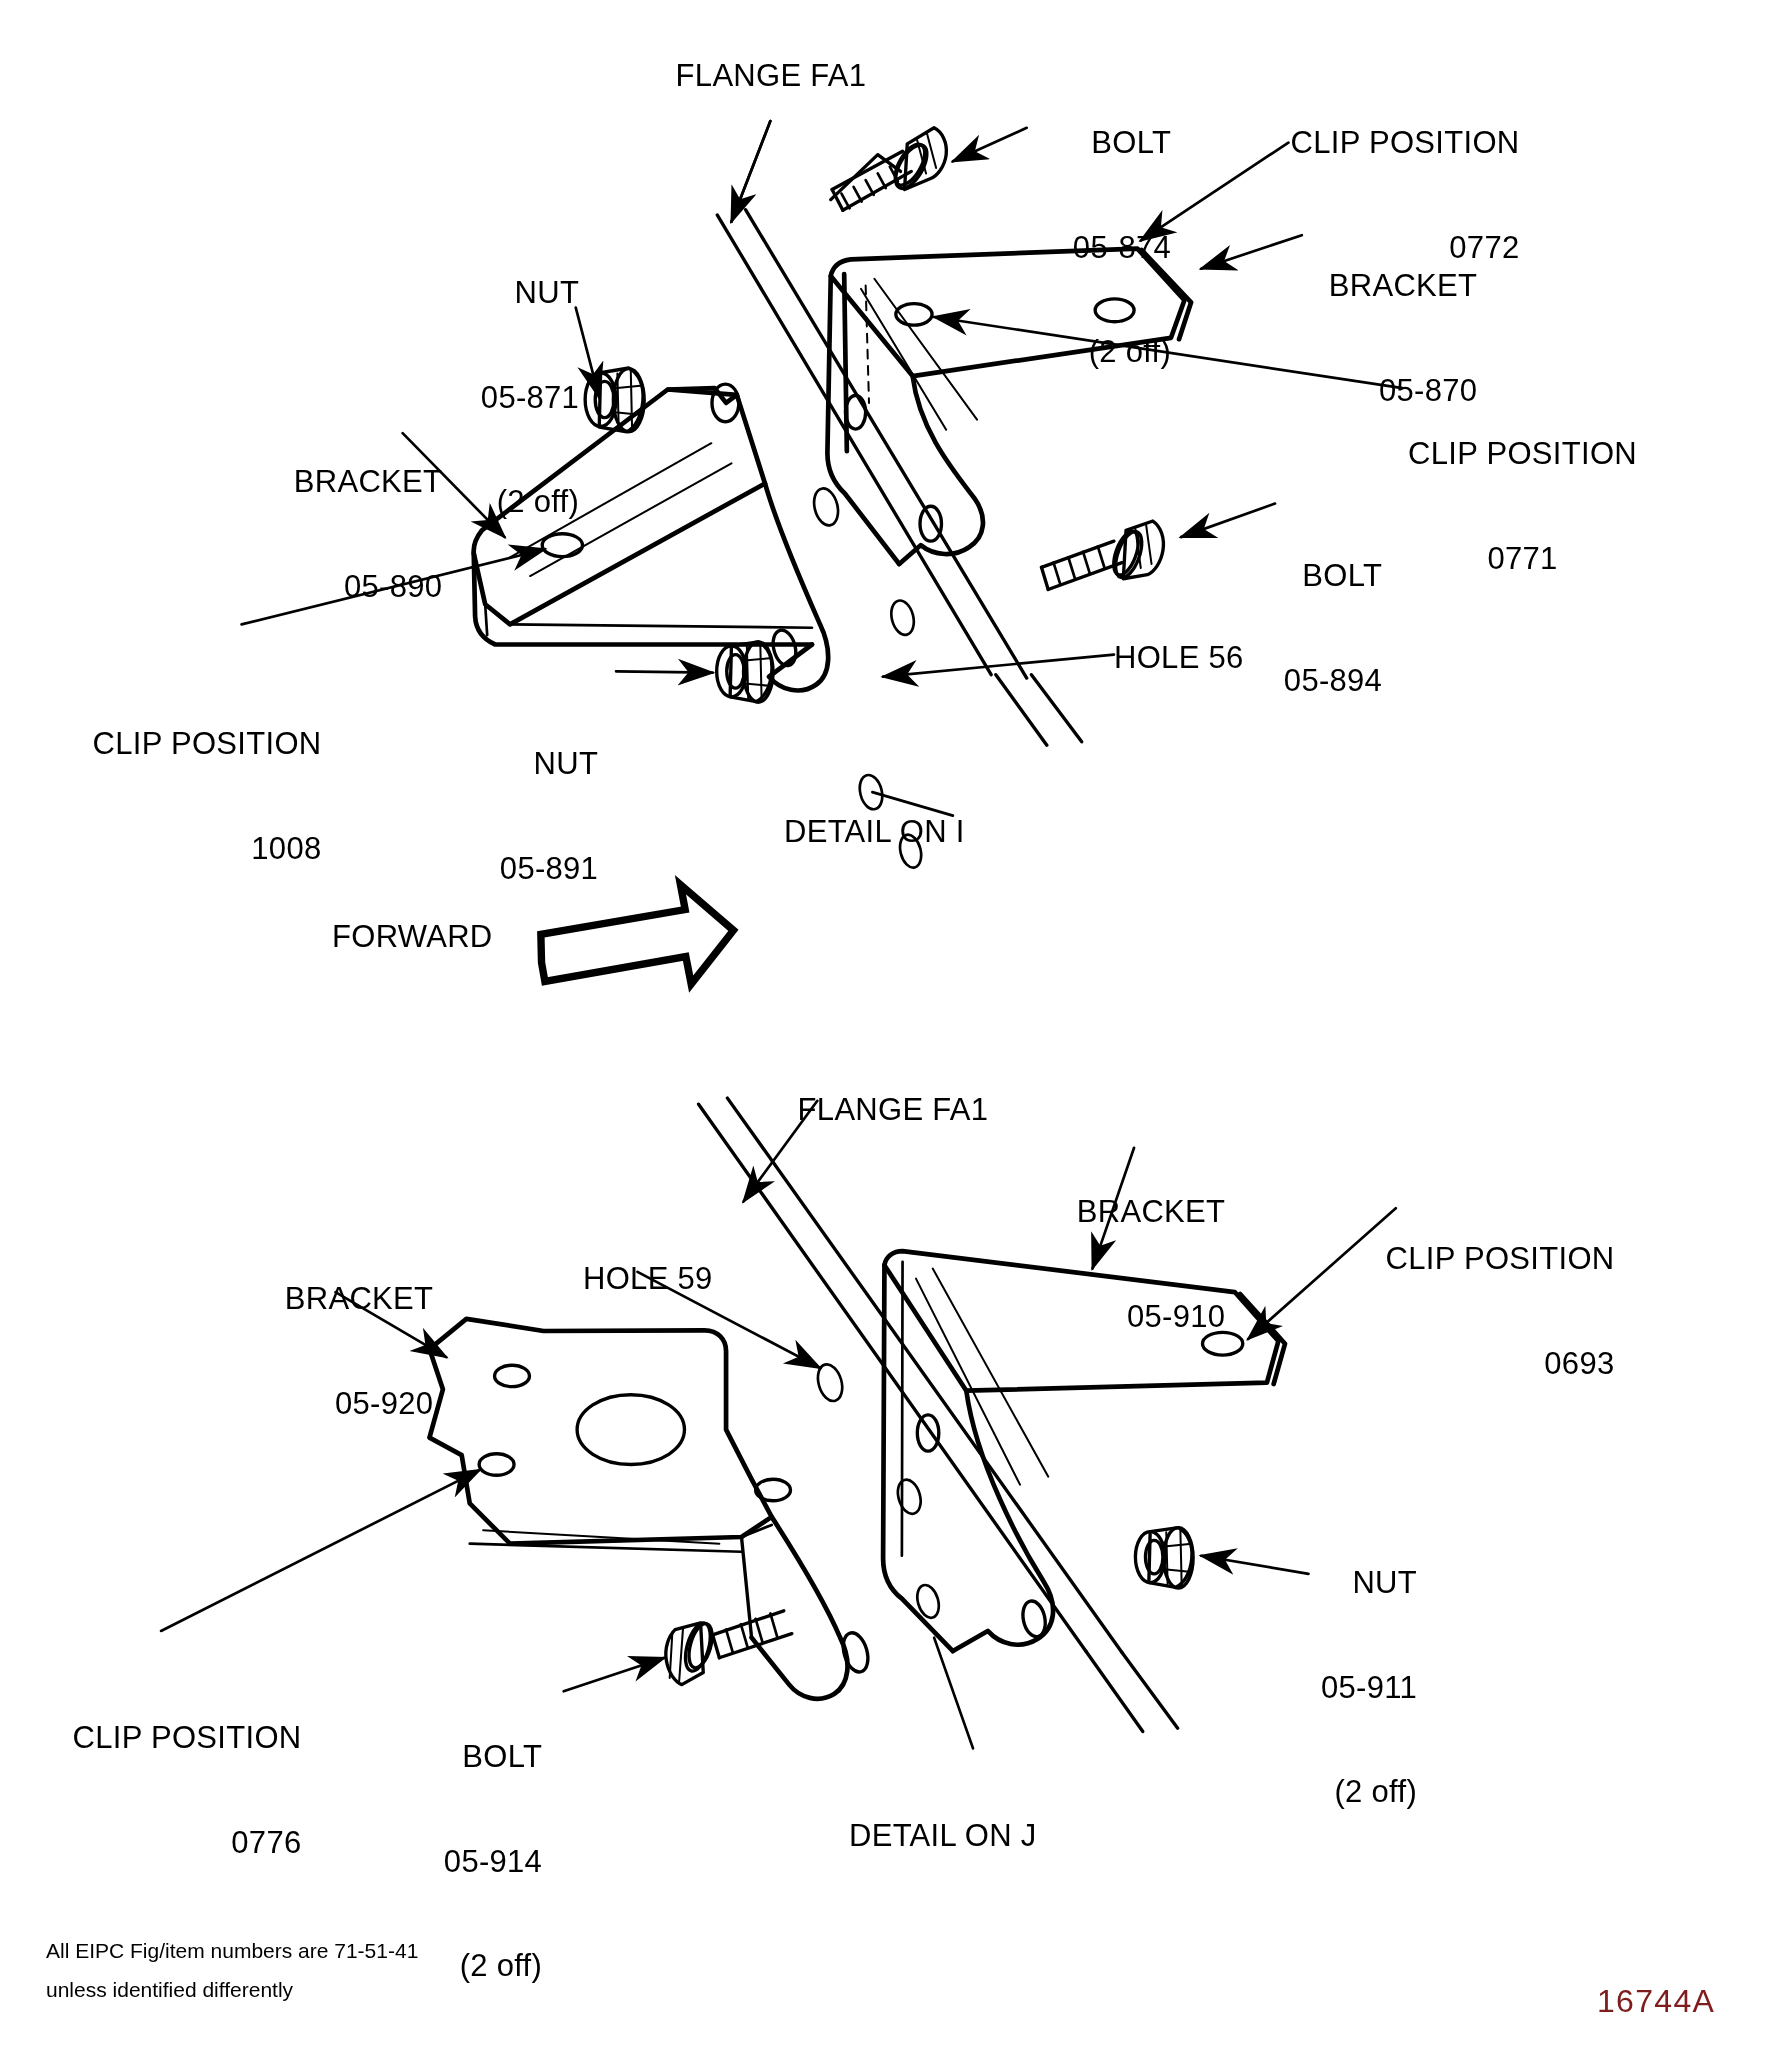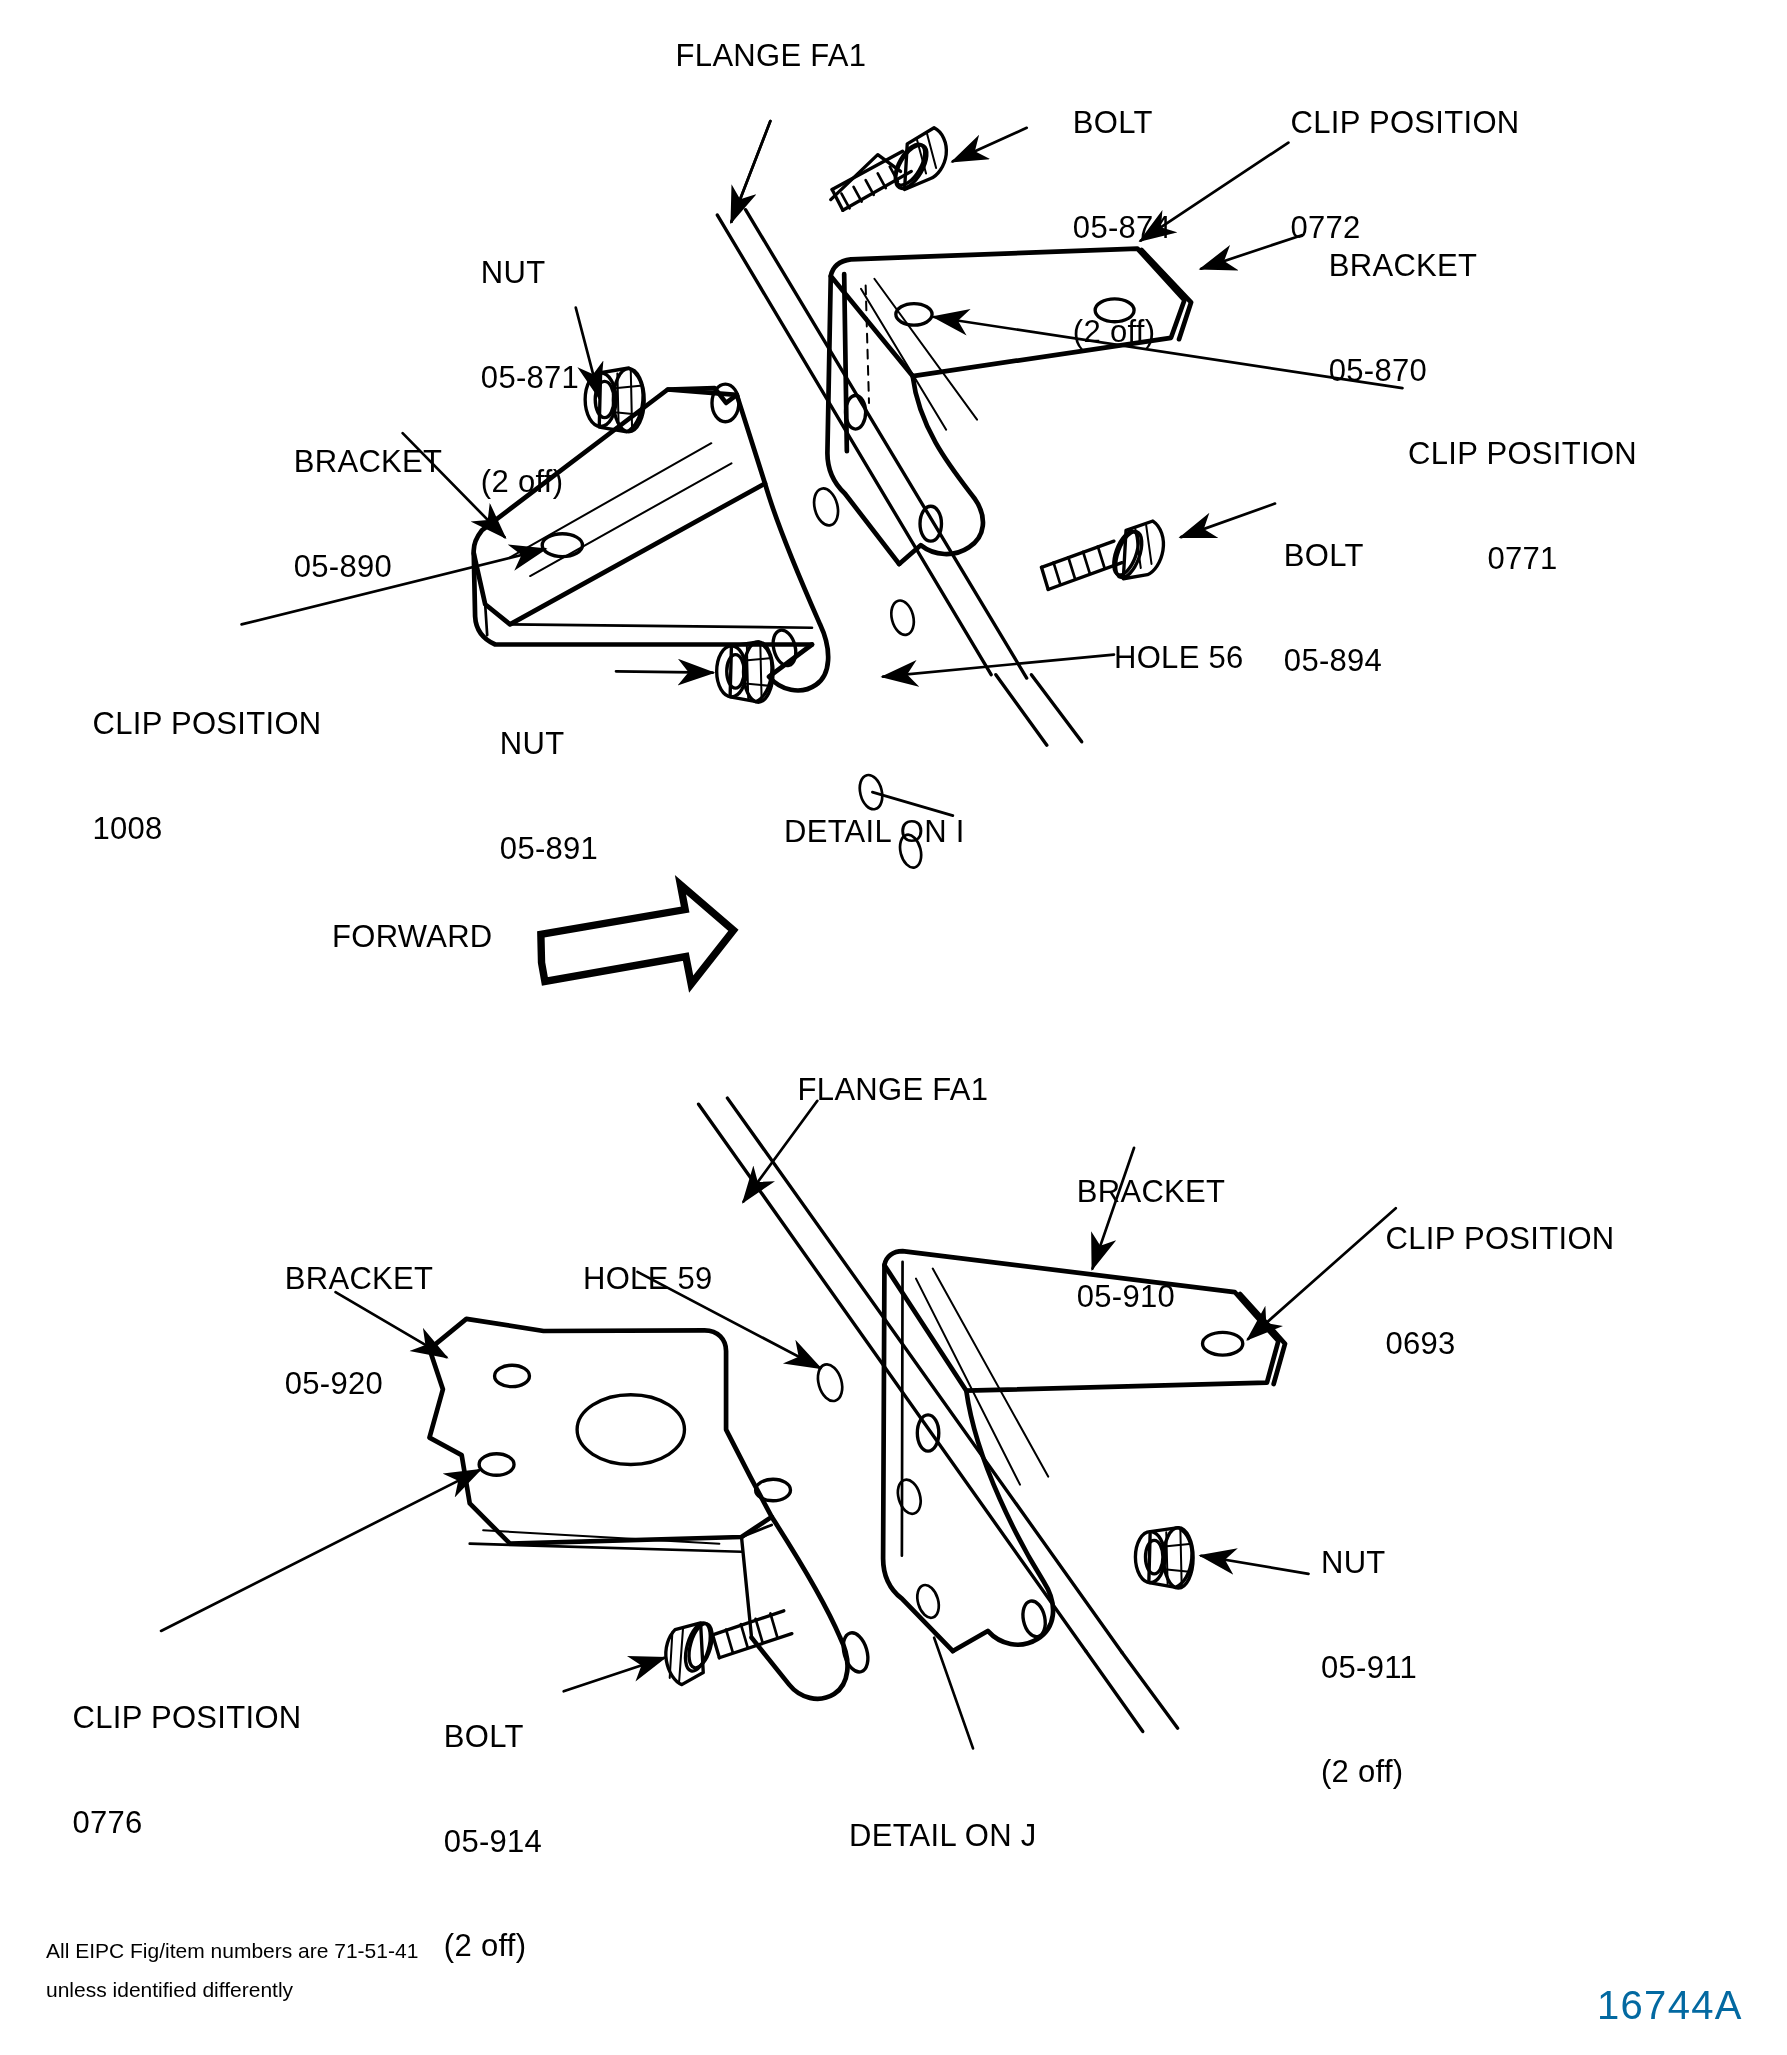--- a/index.html
+++ b/index.html
@@ -27,33 +27,33 @@
   .lbl {
     position: absolute;
     color: #000000;
     font-family: "Liberation Sans", sans-serif;
     font-size: 31px;
     line-height: 1.12;
     letter-spacing: 0.3px;
     white-space: pre;
     font-weight: 400;
   }
-  .lbl.ctr { text-align: left; transform: translateX(-50%); }
+  .lbl.ctr { text-align: right; transform: translateX(-50%); margin-top: 20px; }
   .lbl.lft { text-align: left; }
   .note {
     position: absolute;
     color: #000000;
     font-size: 21px;
     line-height: 1.25;
     white-space: pre;
   }
   .figno {
     position: absolute;
-    color: #0369a1;
-    font-size: 40px;
+    color: #7f1d1d;
+    font-size: 32px;
     letter-spacing: 1.3px;
     white-space: pre;
   }
 </style>
 </head>
 <body>
 
 <div id="sheet">
 
   <svg class="layer" viewBox="0 0 2663 3063" xmlns="http://www.w3.org/2000/svg">

